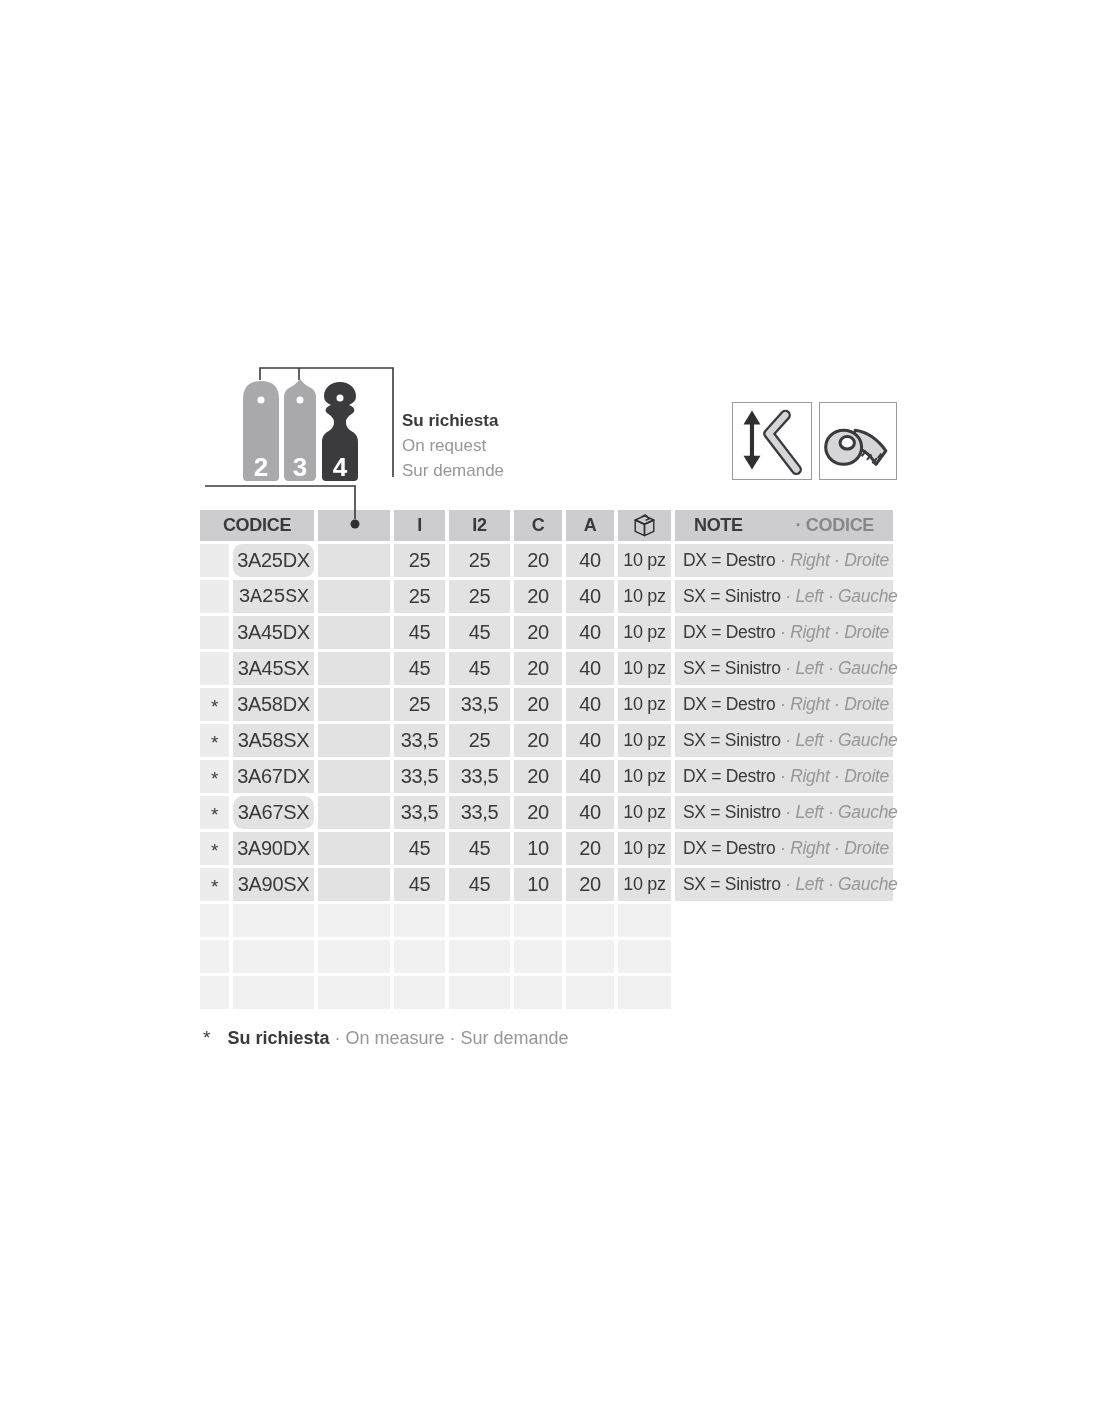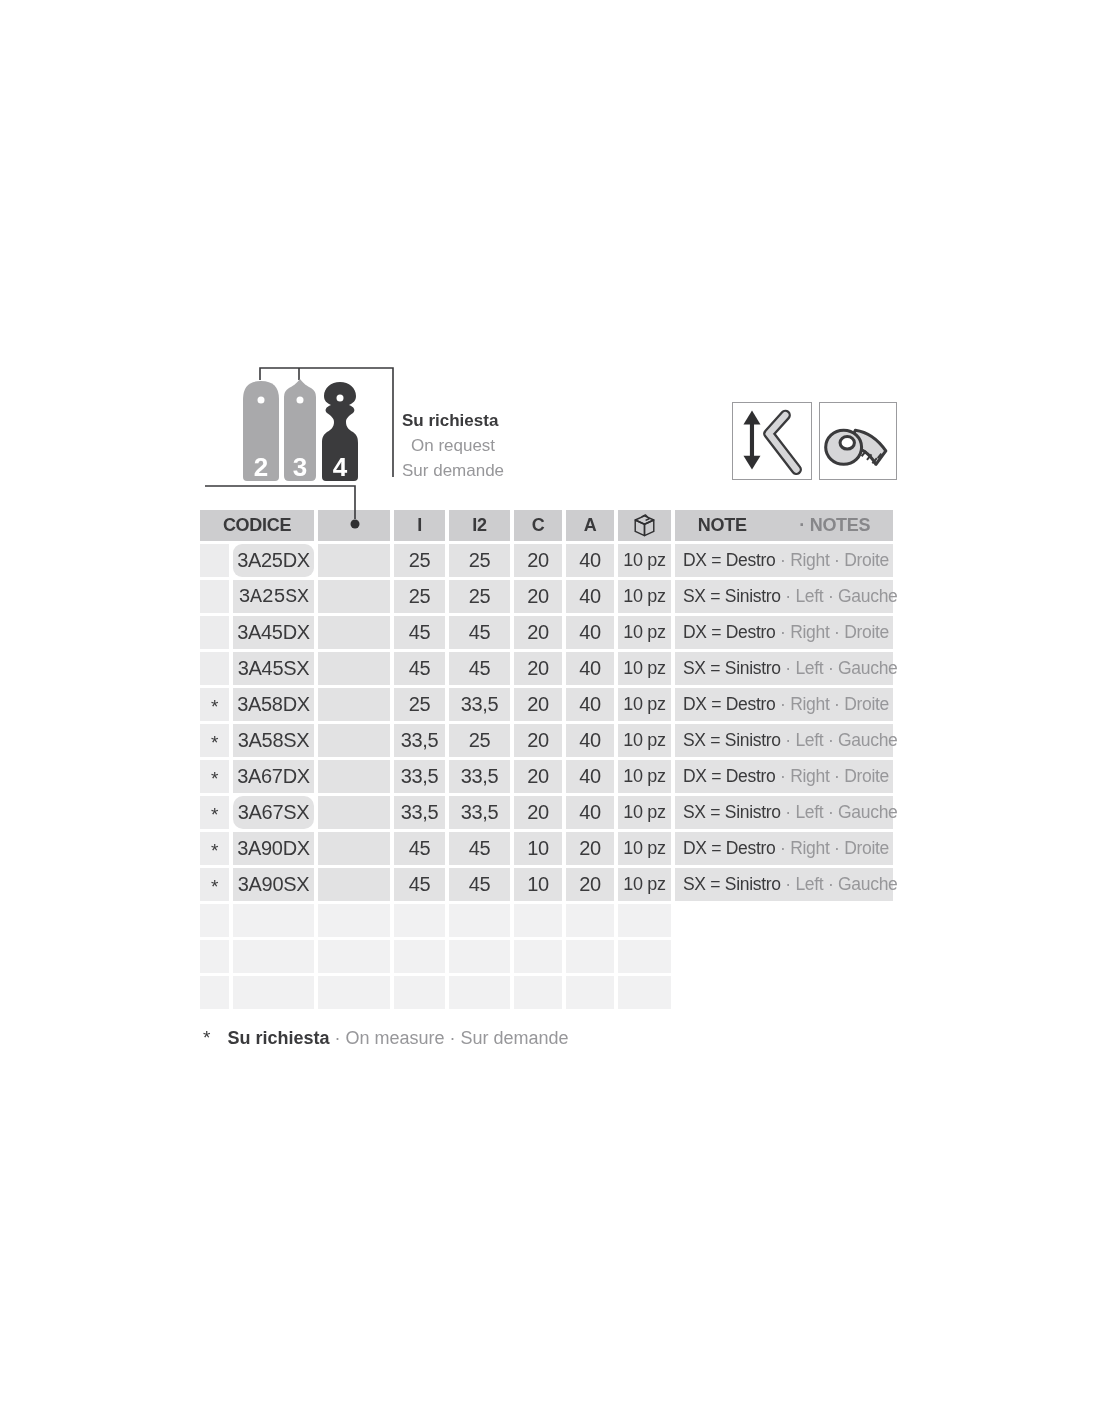--- a/index.html
+++ b/index.html
@@ -4,21 +4,21 @@
 <style>
   html,body{margin:0;padding:0;background:#fff;}
   .canvas{
     position:relative;width:1100px;height:1422px;background:#fff;overflow:hidden;
     font-family:"Liberation Sans", sans-serif;color:#3a3a3c;
   }
   
   .diagram-svg{position:absolute;left:200px;top:360px;z-index:3;pointer-events:none;}
   .request-note{position:absolute;left:402px;top:408px;font-size:17px;line-height:25px;}
   .request-note .l1{font-weight:bold;color:#3a3a3c;}
-  .request-note .l2,.request-note .l3{color:#97979a;text-align:center;}
+  .request-note .l2,.request-note .l3{color:#97979a;}
   
   .icon-box{position:absolute;top:402px;height:76px;border:1.5px solid #9b9b9e;background:#fff;
     display:flex;align-items:center;justify-content:center;}
   .icon-box.adjust{left:732px;width:78px;}
   .icon-box.tape{left:819px;width:76px;}
   
   .grid{
     position:absolute;left:200px;top:510px;display:grid;
     grid-template-columns:29px 81px 72px 51px 61px 48px 48px 53px 218px;
     grid-template-rows:31px repeat(13,33px);
@@ -30,21 +30,21 @@
   .th-codice{grid-column:1/3;}
   .th-dot{grid-column:3;}
   .th-i{grid-column:4;} .th-i2{grid-column:5;} .th-c{grid-column:6;} .th-a{grid-column:7;}
   .th-qty{grid-column:8;}
   .th-note{grid-column:9;gap:48px;}
   .th-note .sep-gray{color:#87878a;white-space:pre;}
   .star-cell{background:#ececed;font-size:19px;padding-top:5px;box-sizing:border-box;}
   .qty-cell{font-size:18px;}
   .note-cell{justify-content:flex-start;padding-left:8px;box-sizing:border-box;font-size:17.5px;}
   .note-cell .nd{color:#3a3a3c;white-space:pre;}
-  .note-cell .ng{color:#97979a;white-space:pre;}
+  .note-cell .ng{color:#97979a;white-space:pre;font-style:italic;}
   .empty{background:#f1f1f2;}
   .measure-cell{
     grid-column:9;grid-row:12 / span 3;background:#f1f1f2;
     display:flex;align-items:center;padding-left:8px;box-sizing:border-box;gap:2px;
   }
   .measure-text{font-size:17.5px;line-height:22px;width:134px;}
   .measure-text .l1{font-weight:bold;color:#3a3a3c;}
   .measure-text .l2,.measure-text .l3{color:#97979a;}
   
   .footnote{position:absolute;left:203px;top:1027px;font-size:18px;display:flex;align-items:baseline;}
@@ -133,21 +133,21 @@
         <g fill="none" stroke="#2f2f31" stroke-width="1.7" stroke-linejoin="round">
           <path d="M16 3.5 L27 8.5 L16 13.5 L5 8.5 Z"></path>
           <path d="M5 8.5 L16 13.5 L16 27 L5 22 Z"></path>
           <path d="M27 8.5 L16 13.5 L16 27 L27 22 Z"></path>
           <path d="M12.5 4.8 L17 2.4 L21.5 7 L17.3 9"></path>
         </g>
       </svg>
     </div>
     <div class="cell th th-note">
       <span class="sep-dark">NOTE</span>
-        <span class="sep-gray"> · NOTES</span>
+        <span class="sep-gray"> · CODICE</span>
     </div>
 
 
     <div class="cell star-cell" style="grid-row: 2;"></div>
     <div class="cell code-cell" style="grid-row: 2; border-radius: 9px;">3A25DX</div>
     <div class="cell dot-cell" style="grid-row: 2;"></div>
     <div class="cell num" style="grid-row: 2;">25</div>
     <div class="cell num" style="grid-row: 2;">25</div>
     <div class="cell num" style="grid-row: 2;">20</div>
     <div class="cell num" style="grid-row: 2;">40</div>

